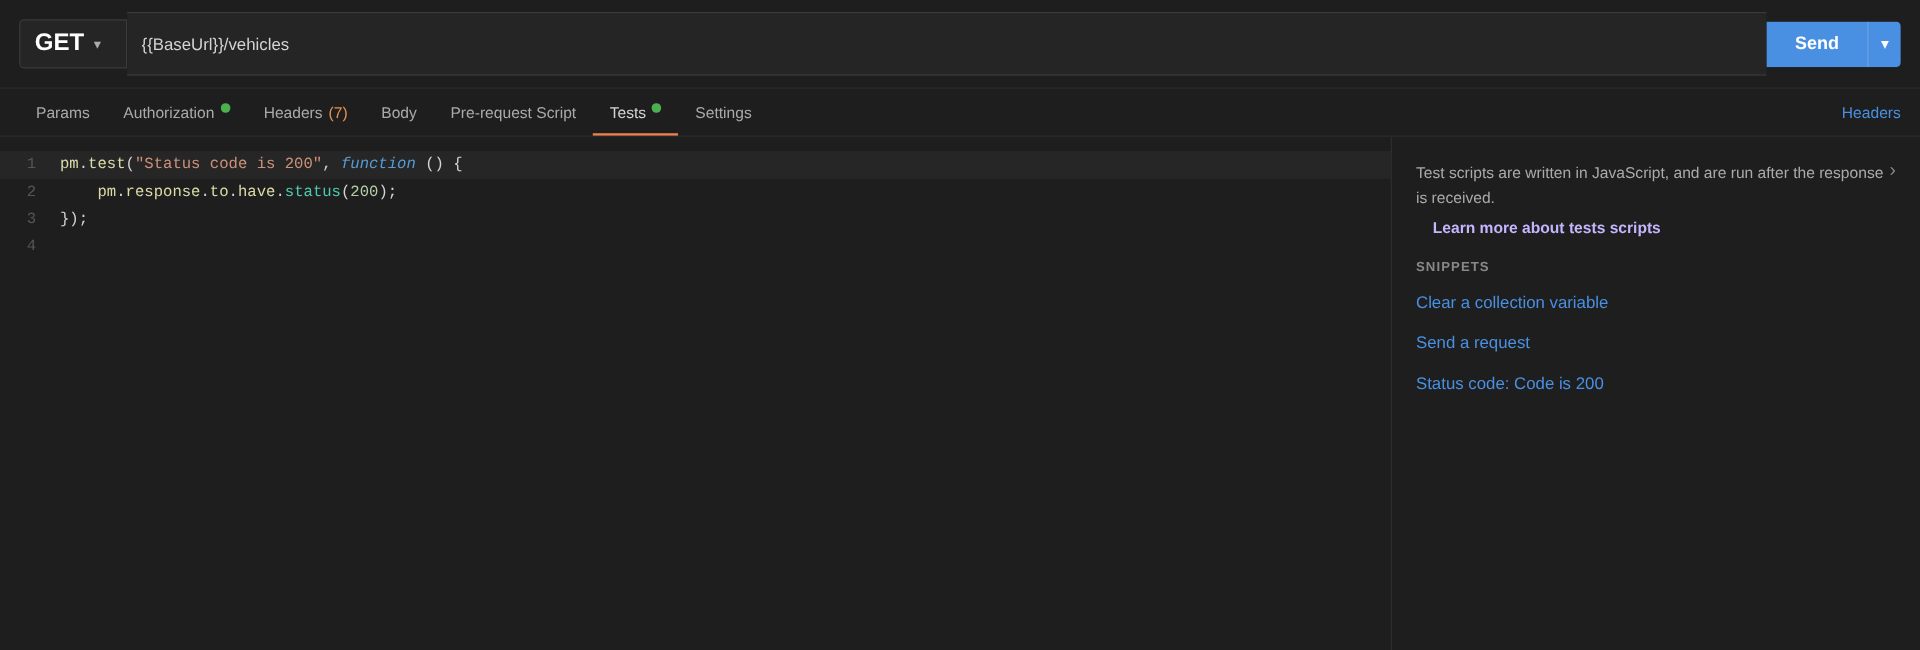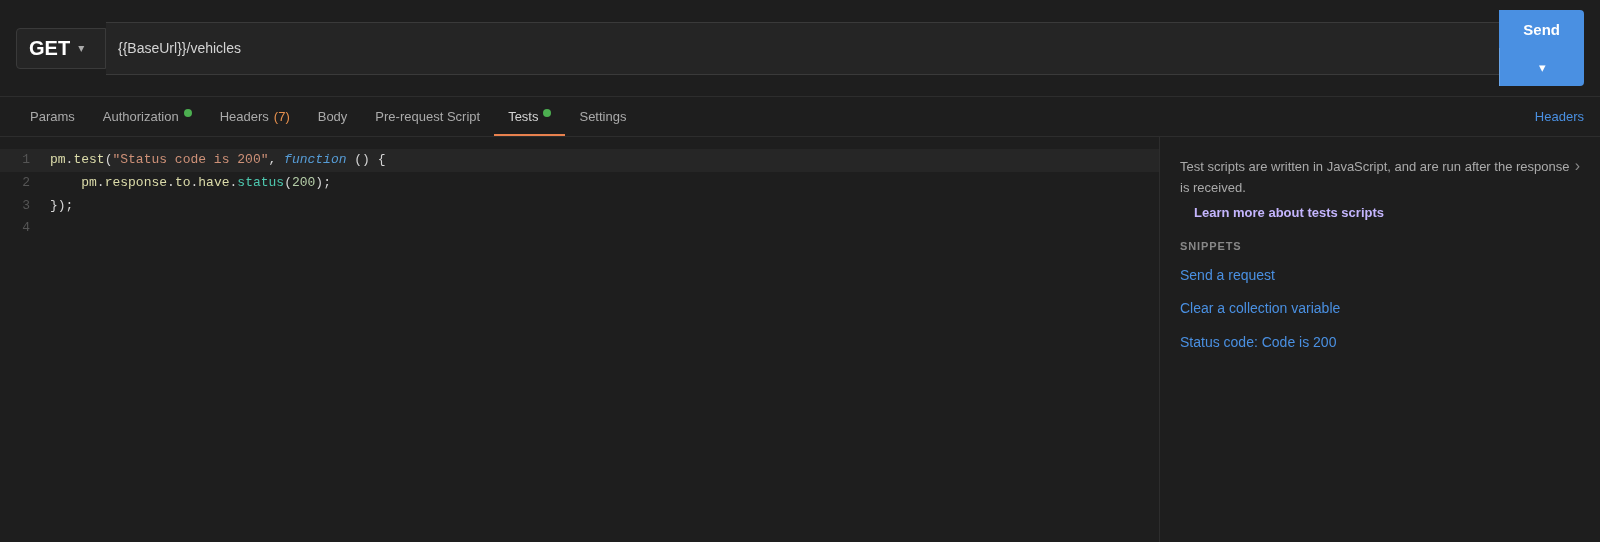--- a/index.html
+++ b/index.html
@@ -55,21 +55,20 @@
       font-size: 14px;
       color: #d4d4d4;
       outline: none;
       height: 53px;
     }
 
     .send-btn-wrapper {
       display: flex;
       border-radius: 0 4px 4px 0;
       overflow: hidden;
-      flex-direction: column;
     }
 
     .send-btn {
       background: #4a90e2;
       color: white;
       border: none;
       padding: 8px 24px;
       font-size: 15px;
       font-weight: 600;
       cursor: pointer;
@@ -311,18 +310,18 @@
 
   <div class="right-panel">
     <div class="info-section">
       <p class="info-text">Test scripts are written in JavaScript, and are run after the response is received.</p>
       <span style="position:absolute;right:0;top:0;color:#888;font-size:16px;">›</span>
     </div>
     <a class="learn-link">Learn more about tests scripts</a>
 
     <div class="snippets-label">SNIPPETS</div>
 
+    <div class="snippet-item">Clear a collection variable</div>
     <div class="snippet-item">Send a request</div>
-    <div class="snippet-item">Clear a collection variable</div>
     <div class="snippet-item">Status code: Code is 200</div>
   </div>
 
 </div>
 
 </body></html>

